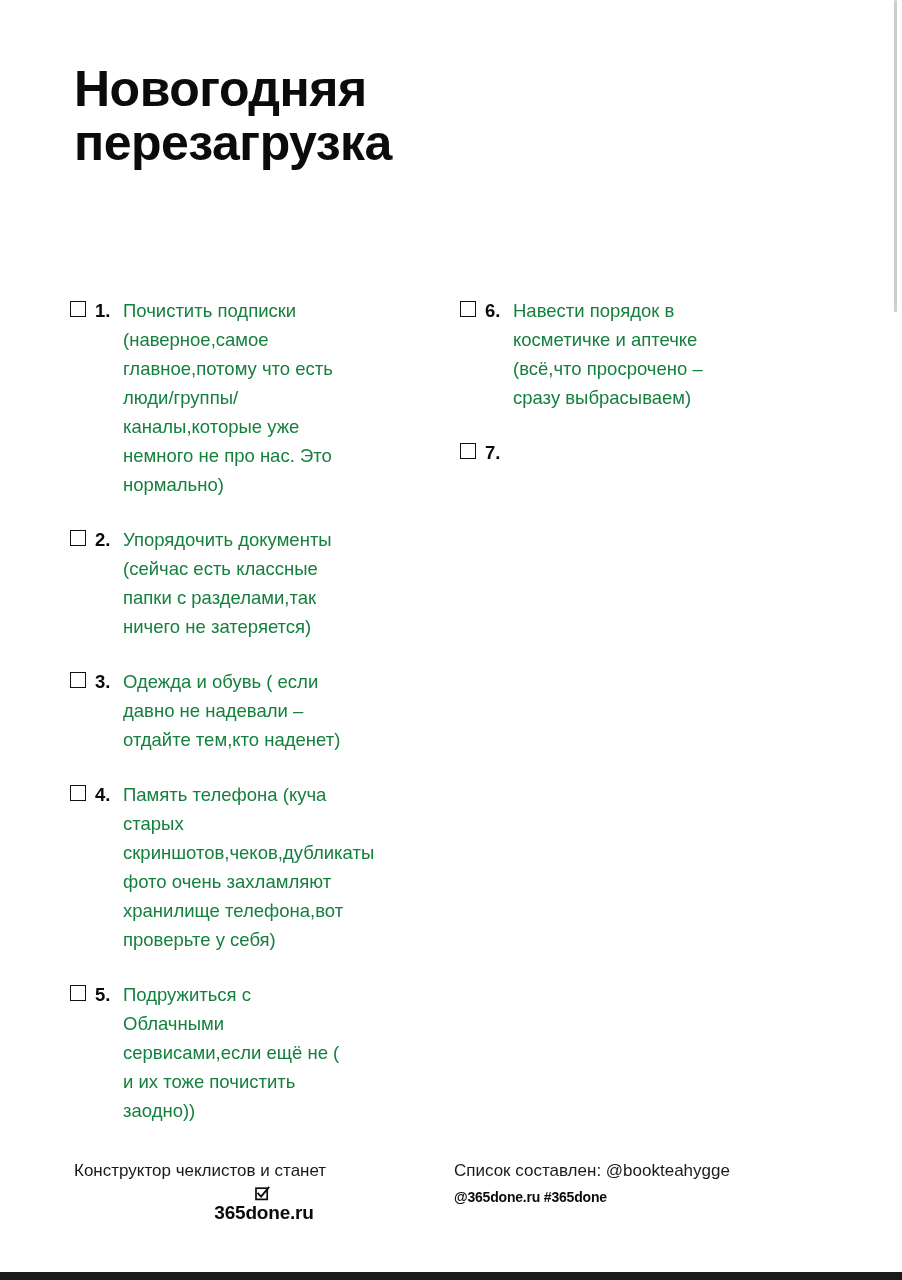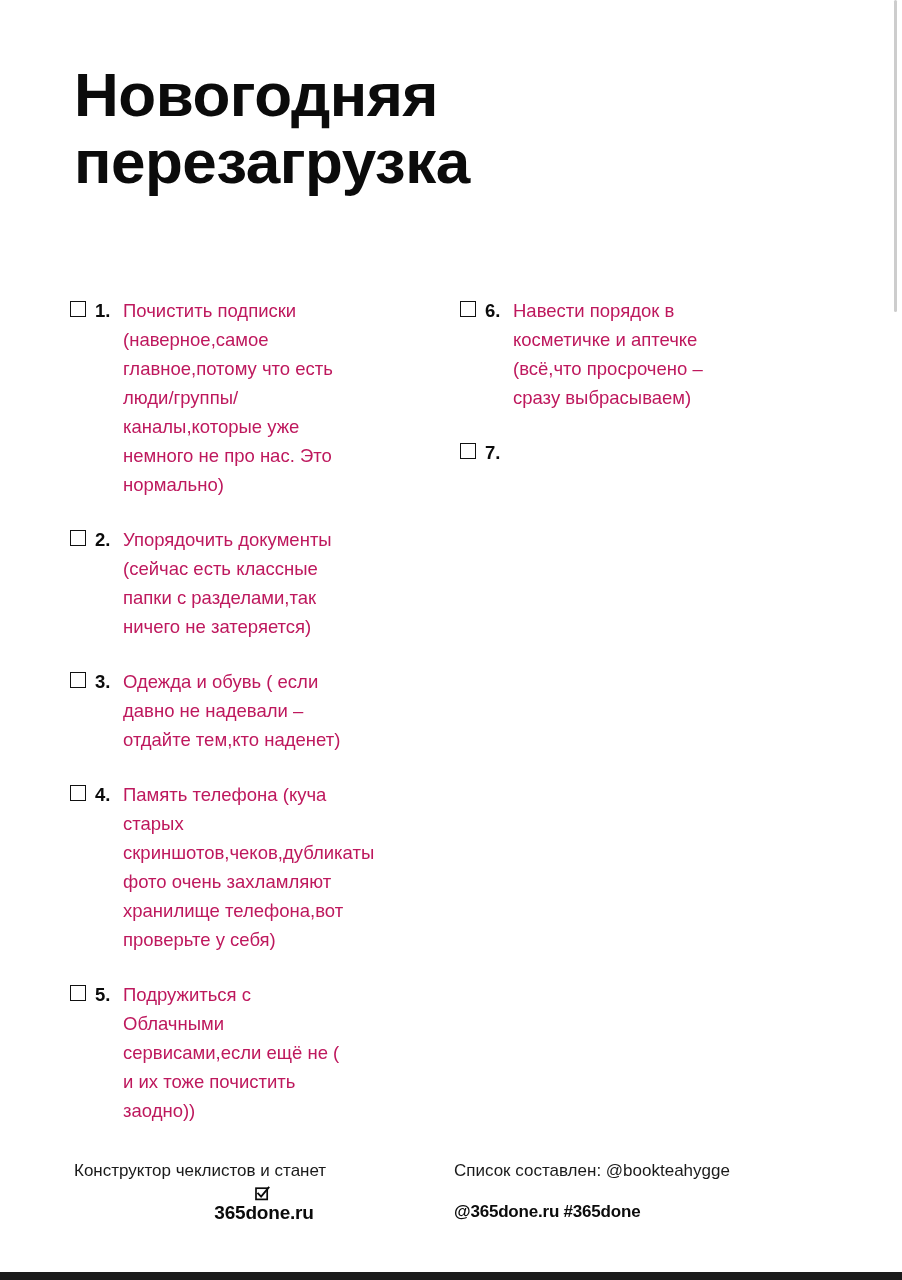--- a/index.html
+++ b/index.html
@@ -58,21 +58,21 @@
     left: 0;
     top: 0;
     width: 888px;
     height: 1272px;
     padding: 0;
   }
 
   .title {
     margin: 0;
     padding: 62px 0 0 74px;
-    font-size: 62px;
+    font-size: 50px;
     line-height: 1.08;
     font-weight: 700;
     letter-spacing: -0.5px;
     color: #0b0b0b;
     max-width: 640px;
   }
   .title .line { display: block; }
 
   .columns {
     position: absolute;
@@ -115,21 +115,21 @@
     min-width: 20px;
   }
 
   .task-body {
     flex: 1 1 auto;
   }
   .task-text {
     margin: 0;
     font-size: 18.5px;
     line-height: 29px;
-    color: #be185d;
+    color: #15803d;
     white-space: pre-line;
   }
   .task-text + .task-text {
     margin-top: 17px;
   }
 
   
   .footer {
     position: absolute;
     left: 0;
@@ -163,26 +163,26 @@
   .brand-icon svg { display: block; }
   .brand-text {
     font-size: 19px;
     line-height: 24px;
     font-weight: 700;
     letter-spacing: -0.2px;
     color: #0b0b0b;
     white-space: nowrap;
   }
   .footer-handles {
-    font-size: 17px;
+    font-size: 14px;
     line-height: 24px;
     font-weight: 700;
     letter-spacing: -0.2px;
     color: #0b0b0b;
-    margin-top: 17px;
+    margin-top: 2px;
     white-space: nowrap;
   }
 </style>
 </head>
 <body>
 
 <div class="page">
 
   <div class="content">
 

